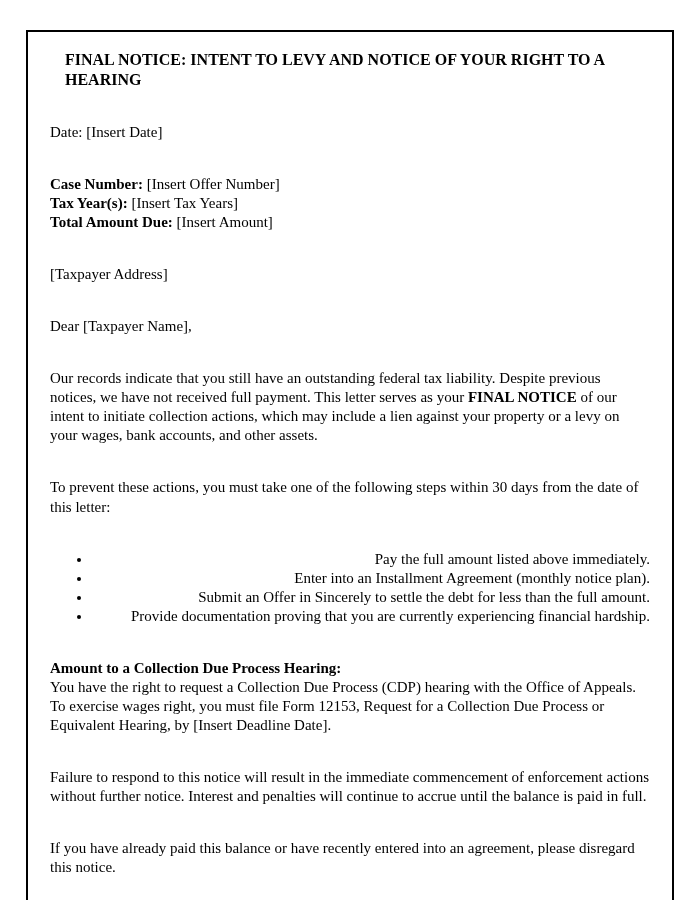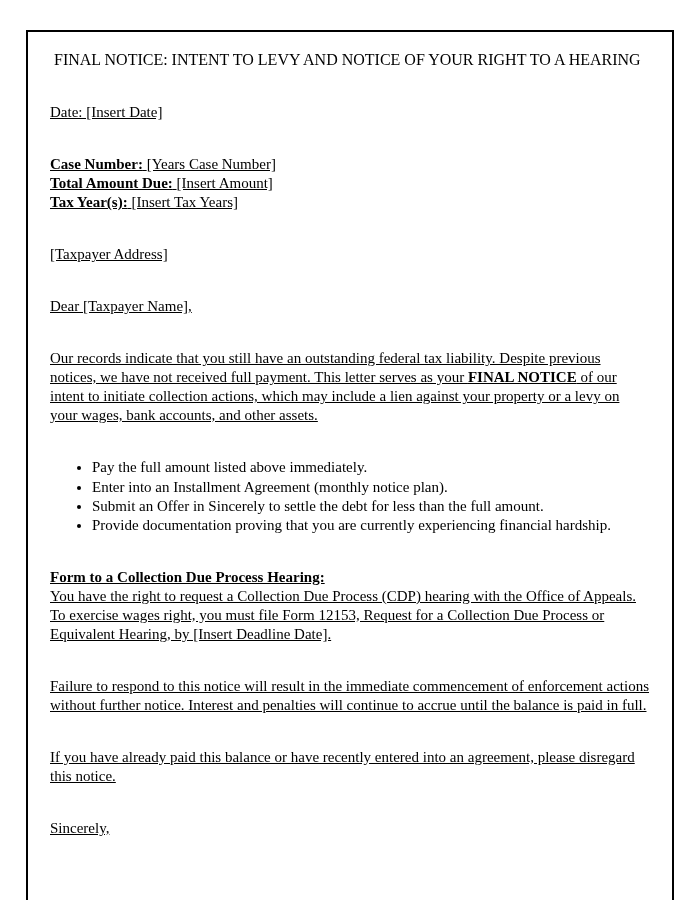--- a/index.html
+++ b/index.html
@@ -20,86 +20,87 @@
   .letter {
     width: 648px;
     margin: 0 auto;
     border: 2px solid #000000;
     box-sizing: border-box;
     padding: 18px 22px 42px 22px;
     line-height: 1.27;
     background: #ffffff;
   }
   .title {
-    font-weight: normal;
+    font-weight: bold;
     font-size: 16px;
     line-height: 1.25;
-    margin: 0 0 16px 4px;
+    margin: 0 0 16px 15px;
   }
   .block {
     margin: 33px 0;
-    text-decoration: underline;
   }
   .line {
     margin: 0;
   }
   .bold {
     font-weight: bold;
   }
   ul.bullet-list {
     margin: 15px 0;
     padding-left: 42px;
+    text-align: right;
   }
   ul.bullet-list li {
     margin: 0;
   }
 </style>
 </head>
 <body>
 
 <div class="page">
   <div class="letter">
 
     <div class="title">FINAL NOTICE: INTENT TO LEVY AND NOTICE OF YOUR RIGHT TO A HEARING</div>
 
     <p class="block">Date: [Insert Date]</p>
 
     <div class="block">
       <div class="line">
         <span class="bold">Case Number:</span>
-        <span>[Years Case Number]</span>
+        <span>[Insert Offer Number]</span>
+      </div>
+      <div class="line">
+        <span class="bold">Tax Year(s):</span>
+        <span>[Insert Tax Years]</span>
       </div>
       <div class="line">
         <span class="bold">Total Amount Due:</span>
         <span>[Insert Amount]</span>
-      </div>
-      <div class="line">
-        <span class="bold">Tax Year(s):</span>
-        <span>[Insert Tax Years]</span>
       </div>
     </div>
 
     <div class="block">
       <div class="line">[Taxpayer Address]</div>
     </div>
 
     <p class="block">Dear [Taxpayer Name],</p>
 
     <p class="block"><span>Our records indicate that you still have an outstanding federal tax liability. Despite previous notices, we have not received full payment. This letter serves as your </span><span class="bold">FINAL NOTICE</span><span> of our intent to initiate collection actions, which may include a lien against your property or a levy on your wages, bank accounts, and other assets.</span></p>
 
+    <p class="block">To prevent these actions, you must take one of the following steps within 30 days from the date of this letter:</p>
 
     <ul class="bullet-list">
       <li>Pay the full amount listed above immediately.</li>
       <li>Enter into an Installment Agreement (monthly notice plan).</li>
       <li>Submit an Offer in Sincerely to settle the debt for less than the full amount.</li>
       <li>Provide documentation proving that you are currently experiencing financial hardship.</li>
     </ul>
 
     <div class="block">
-      <div class="line bold">Form to a Collection Due Process Hearing:</div>
+      <div class="line bold">Amount to a Collection Due Process Hearing:</div>
       <div class="line">You have the right to request a Collection Due Process (CDP) hearing with the Office of Appeals. To exercise wages right, you must file Form 12153, Request for a Collection Due Process or Equivalent Hearing, by [Insert Deadline Date].</div>
     </div>
 
     <p class="block">Failure to respond to this notice will result in the immediate commencement of enforcement actions without further notice. Interest and penalties will continue to accrue until the balance is paid in full.</p>
 
     <p class="block">If you have already paid this balance or have recently entered into an agreement, please disregard this notice.</p>
 
     <p class="block">Sincerely,</p>
 
   </div>

